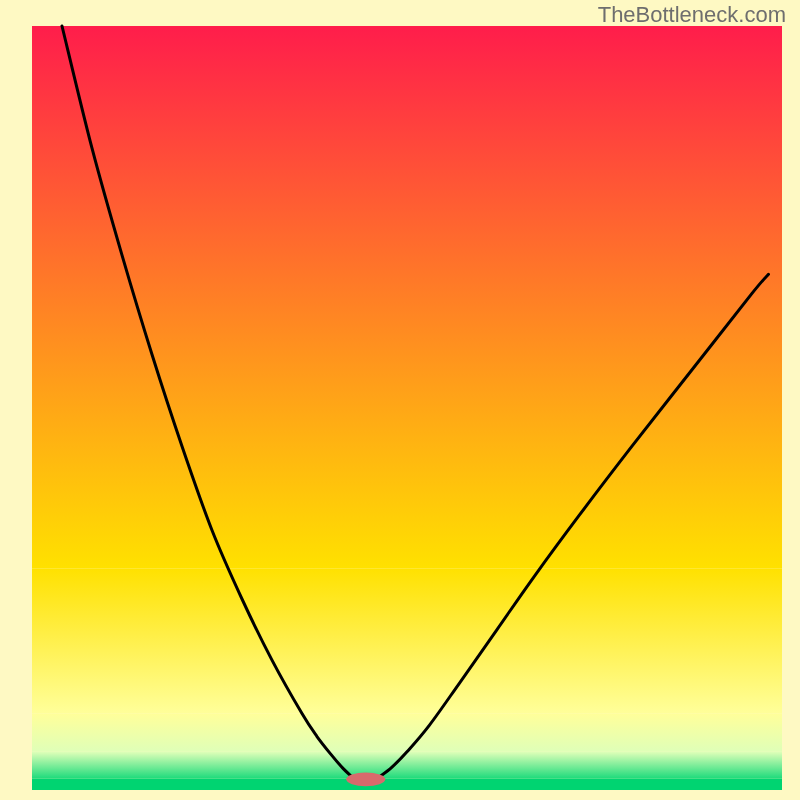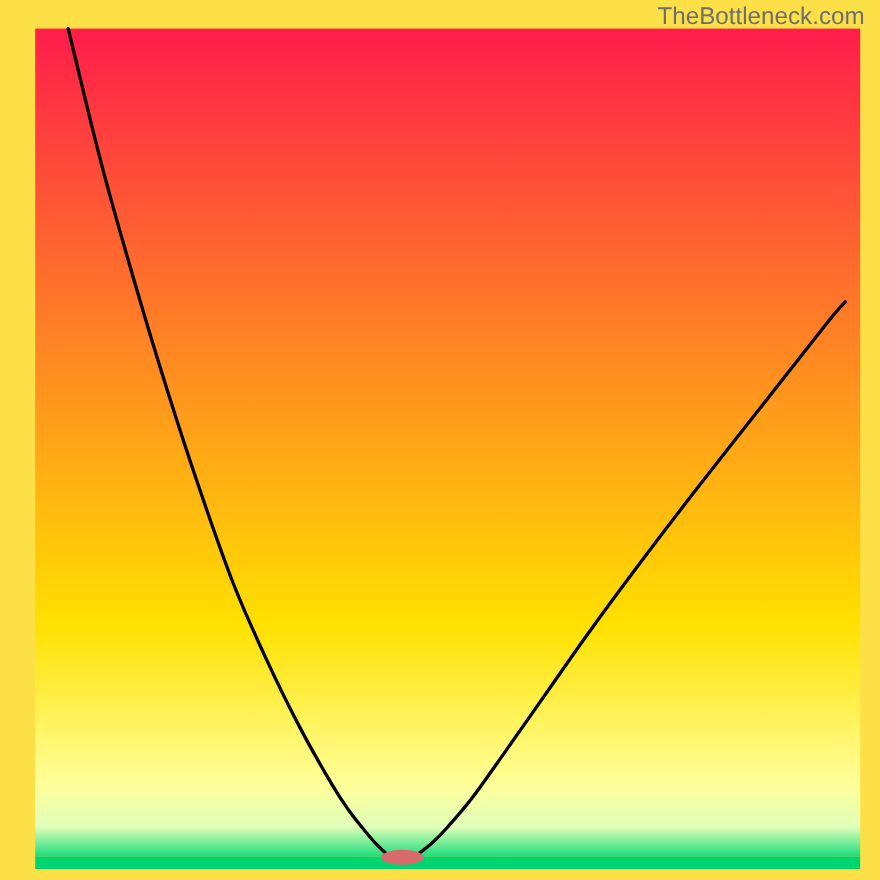--- a/index.html
+++ b/index.html
@@ -8,21 +8,21 @@
     width: 800px;
     height: 800px;
     overflow: hidden;
     background: #000;
     font-family: Arial, Helvetica, sans-serif;
   }
   .frame {
     position: relative;
     width: 800px;
     height: 800px;
-    background: #fde047;
+    background: #fef9c3;
   }
   .watermark {
     position: absolute;
     top: 2px;
     right: 14px;
     color: #6e6e6e;
     font-size: 22px;
     font-weight: 500;
     user-select: none;
   }

